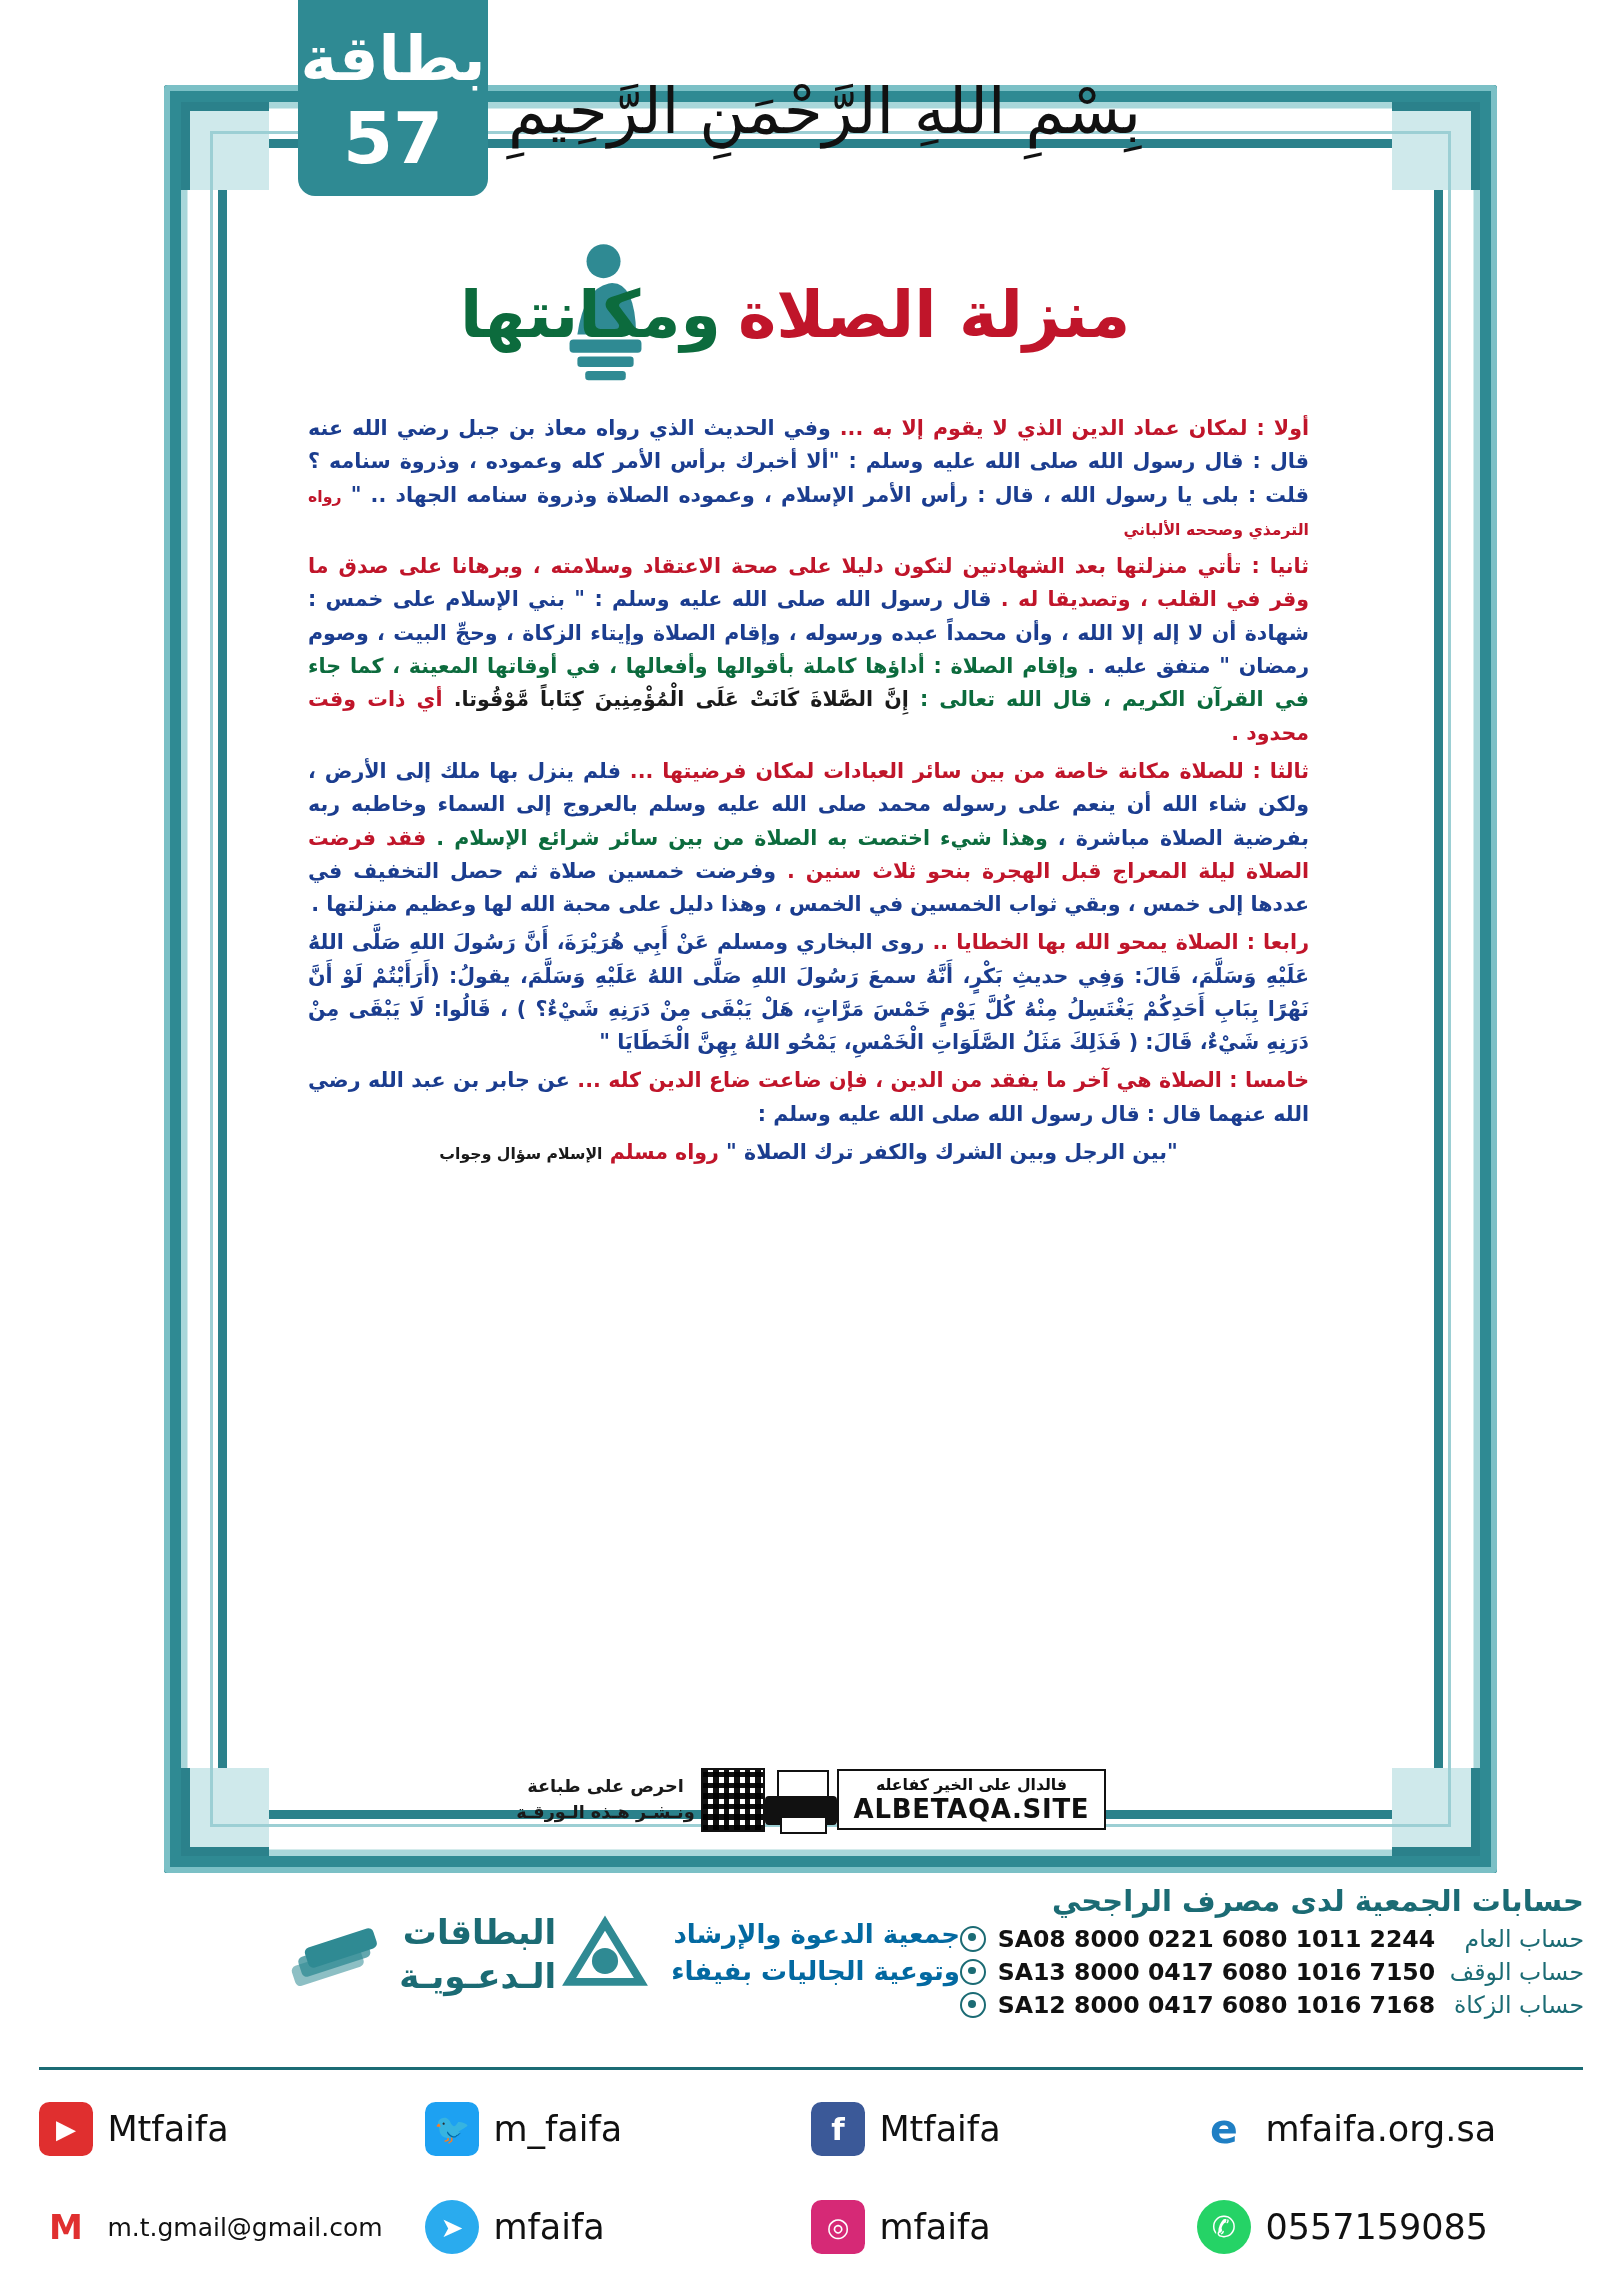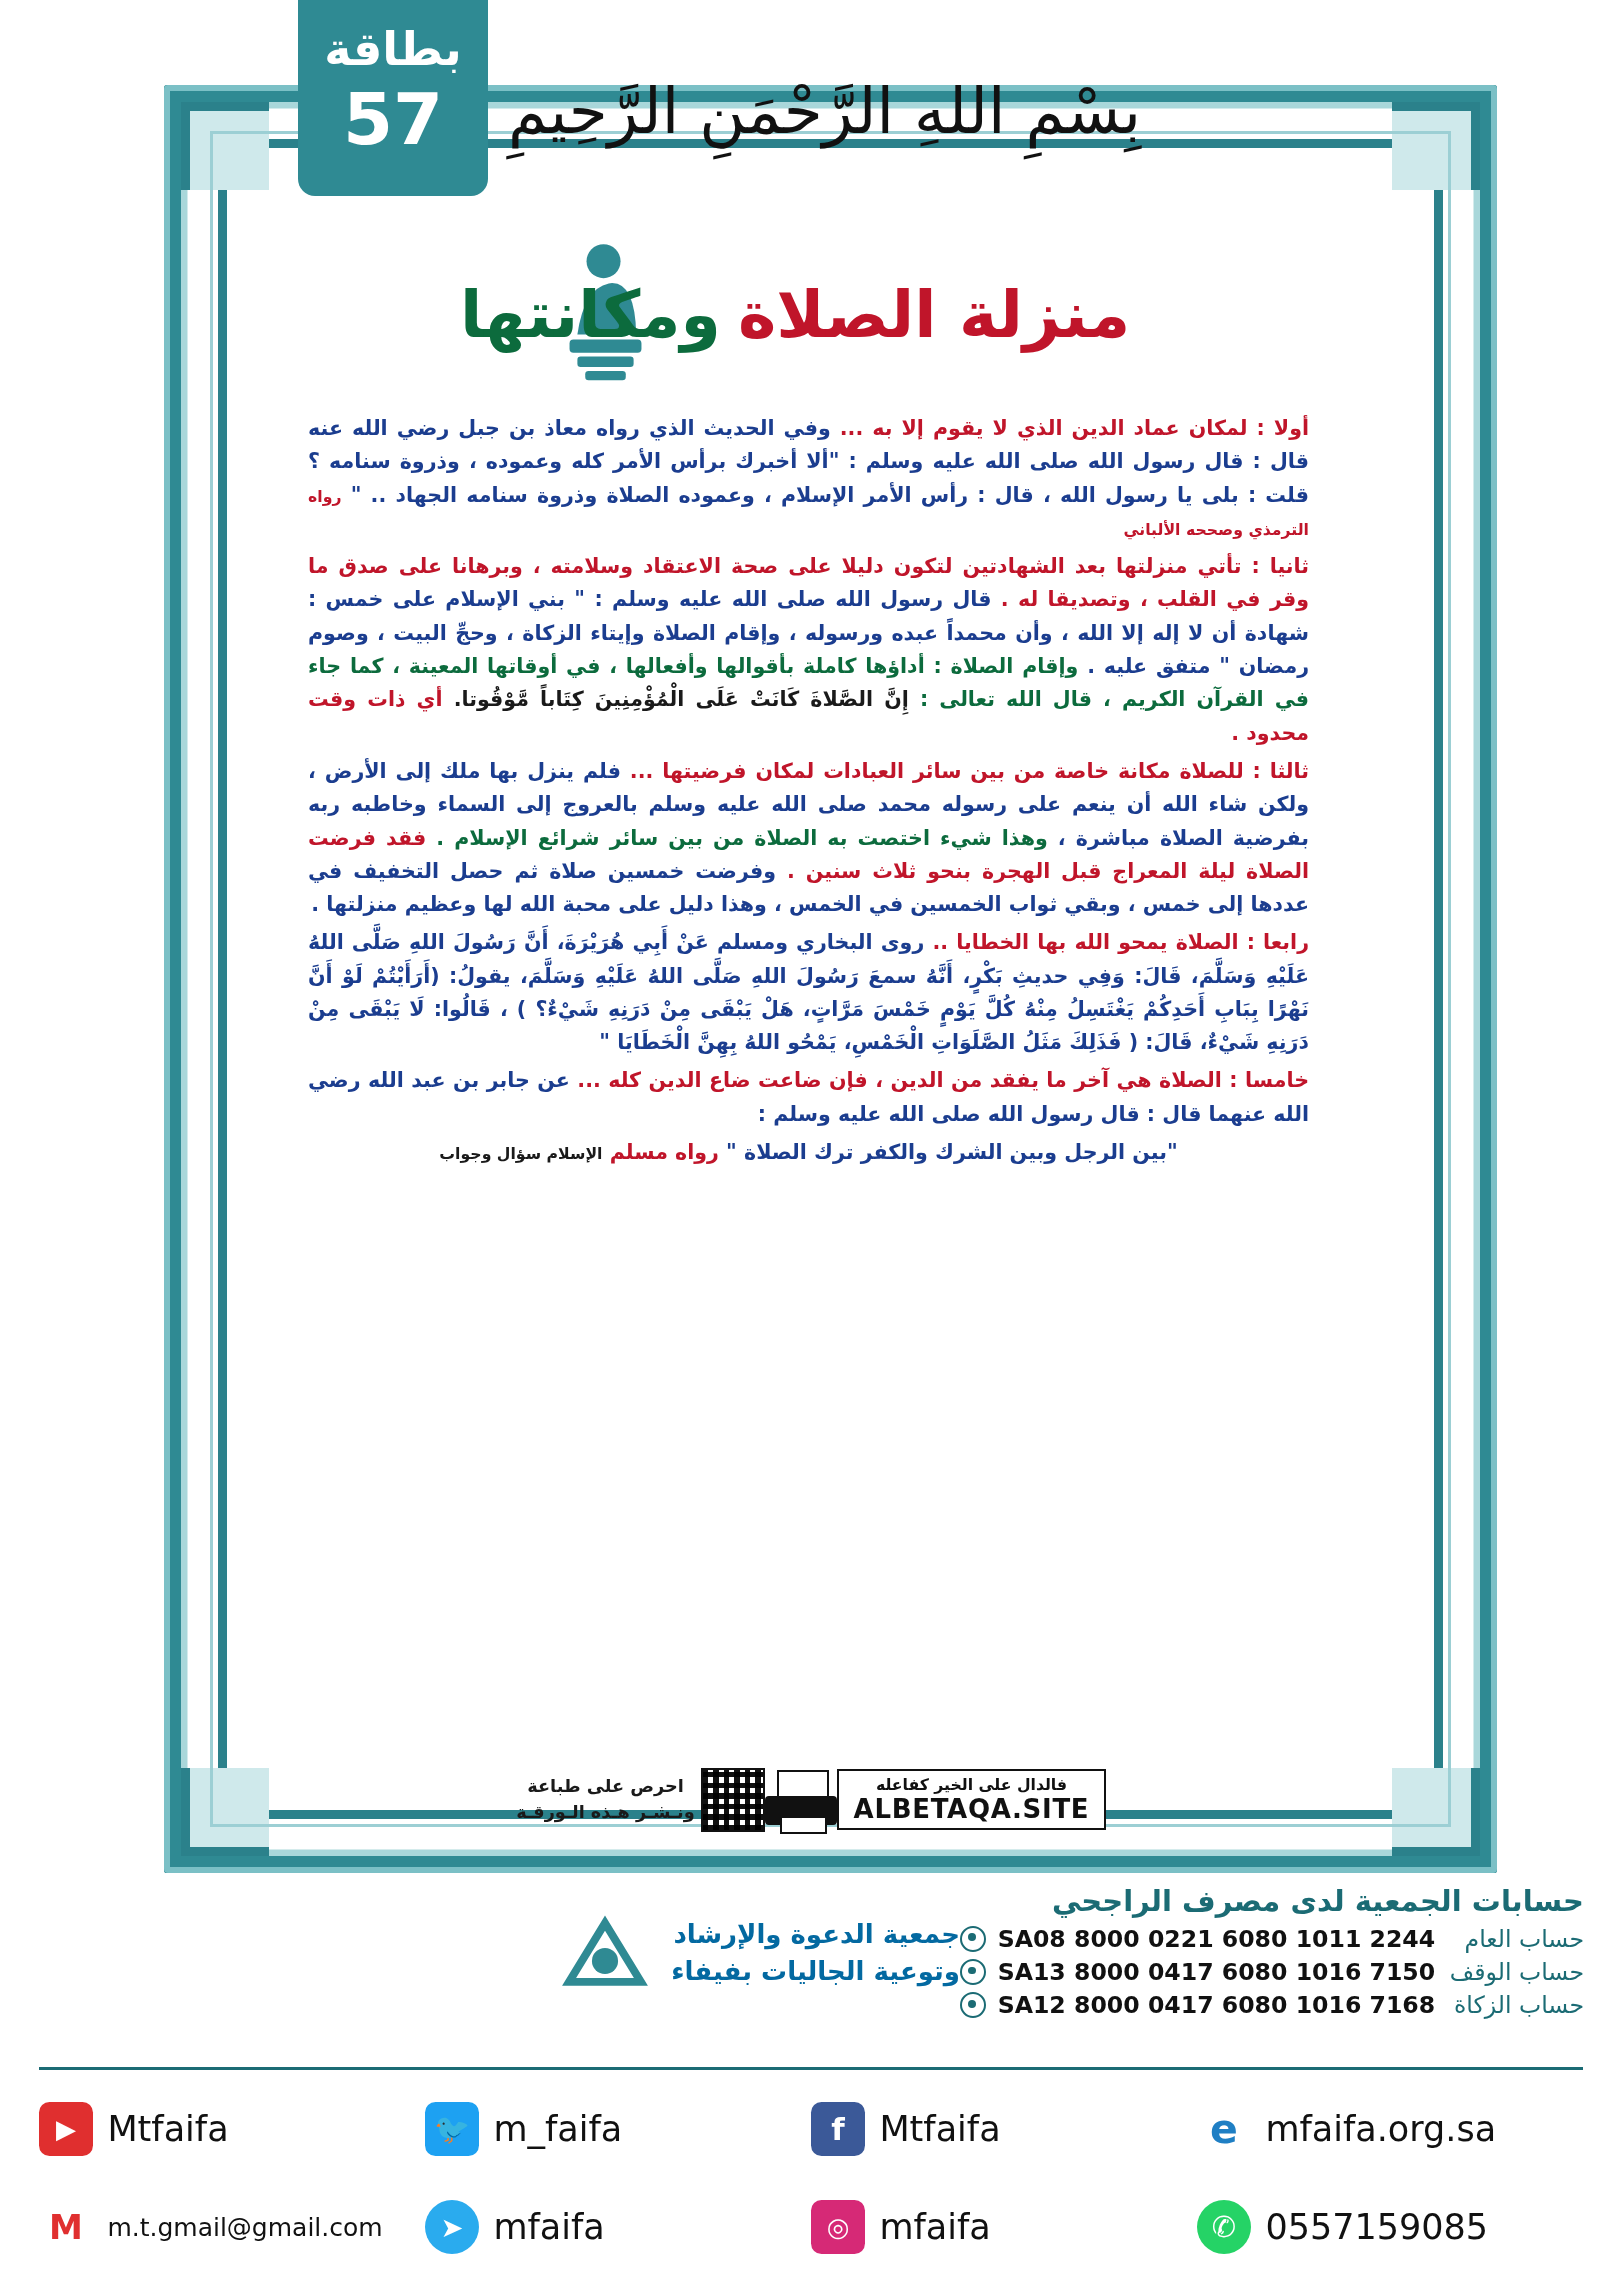--- a/index.html
+++ b/index.html
@@ -41,21 +41,21 @@
   .c-bl{left:-46px;bottom:-46px;border-right:none;border-top:none;}
   .c-br{right:-46px;bottom:-46px;border-left:none;border-top:none;}
 
   
   .badge{
     position:absolute;left:298px;top:0;width:190px;height:196px;
     background:#2f8a93;color:#ffffff;text-align:center;
     border-bottom-left-radius:17px;border-bottom-right-radius:17px;
     z-index:30;
   }
-  .badge .word{font-size:46px;font-weight:bold;margin-top:22px;letter-spacing:1.3px;}
+  .badge .word{font-size:62px;font-weight:bold;margin-top:22px;letter-spacing:1.3px;}
   .badge .num{font-size:72px;font-weight:bold;line-height:1.05;margin-top:6px;}
 
   
   .basmala{
     position:absolute;left:576px;top:46px;width:497px;height:131px;
     display:flex;align-items:center;justify-content:center;
     font-family:"DejaVu Sans","Liberation Sans",sans-serif;
     font-size:63px;color:#111;z-index:25;
     white-space:nowrap;
   }
@@ -266,20 +266,31 @@
         <div class="txt">
           <div>جمعية الدعوة والإرشاد</div>
           <div>وتوعية الجاليات بفيفاء</div>
         </div>
         <svg class="logo" viewBox="0 0 150 130">
           <path d="M20 110 L75 20 L130 110 Z" fill="none" stroke="#2f8a93" stroke-width="12"></path>
           <circle cx="75" cy="78" r="20" fill="#2f8a93"></circle>
         </svg>
       </div>
 
+      <div class="cards">
+        <div class="txt">
+          <div>البطاقات</div>
+          <div>الـدعـويـة</div>
+        </div>
+        <svg class="logo" viewBox="0 0 150 120">
+          <rect x="12" y="62" width="110" height="32" rx="8" transform="rotate(-18 67 78)" fill="#2f8a93" opacity="0.55"></rect>
+          <rect x="22" y="48" width="110" height="32" rx="8" transform="rotate(-18 77 64)" fill="#2f8a93" opacity="0.75"></rect>
+          <rect x="32" y="34" width="110" height="32" rx="8" transform="rotate(-18 87 50)" fill="#2f8a93"></rect>
+        </svg>
+      </div>
     </div>
 
     <div class="rule"></div>
 
     <div class="social">
 
       <div class="sitem">
         <span class="sicon" style="background:#ffffff;color:#1f7fc4;border:0;font-size:41px;">e</span>
         <span class="slabel">mfaifa.org.sa</span>
       </div>

